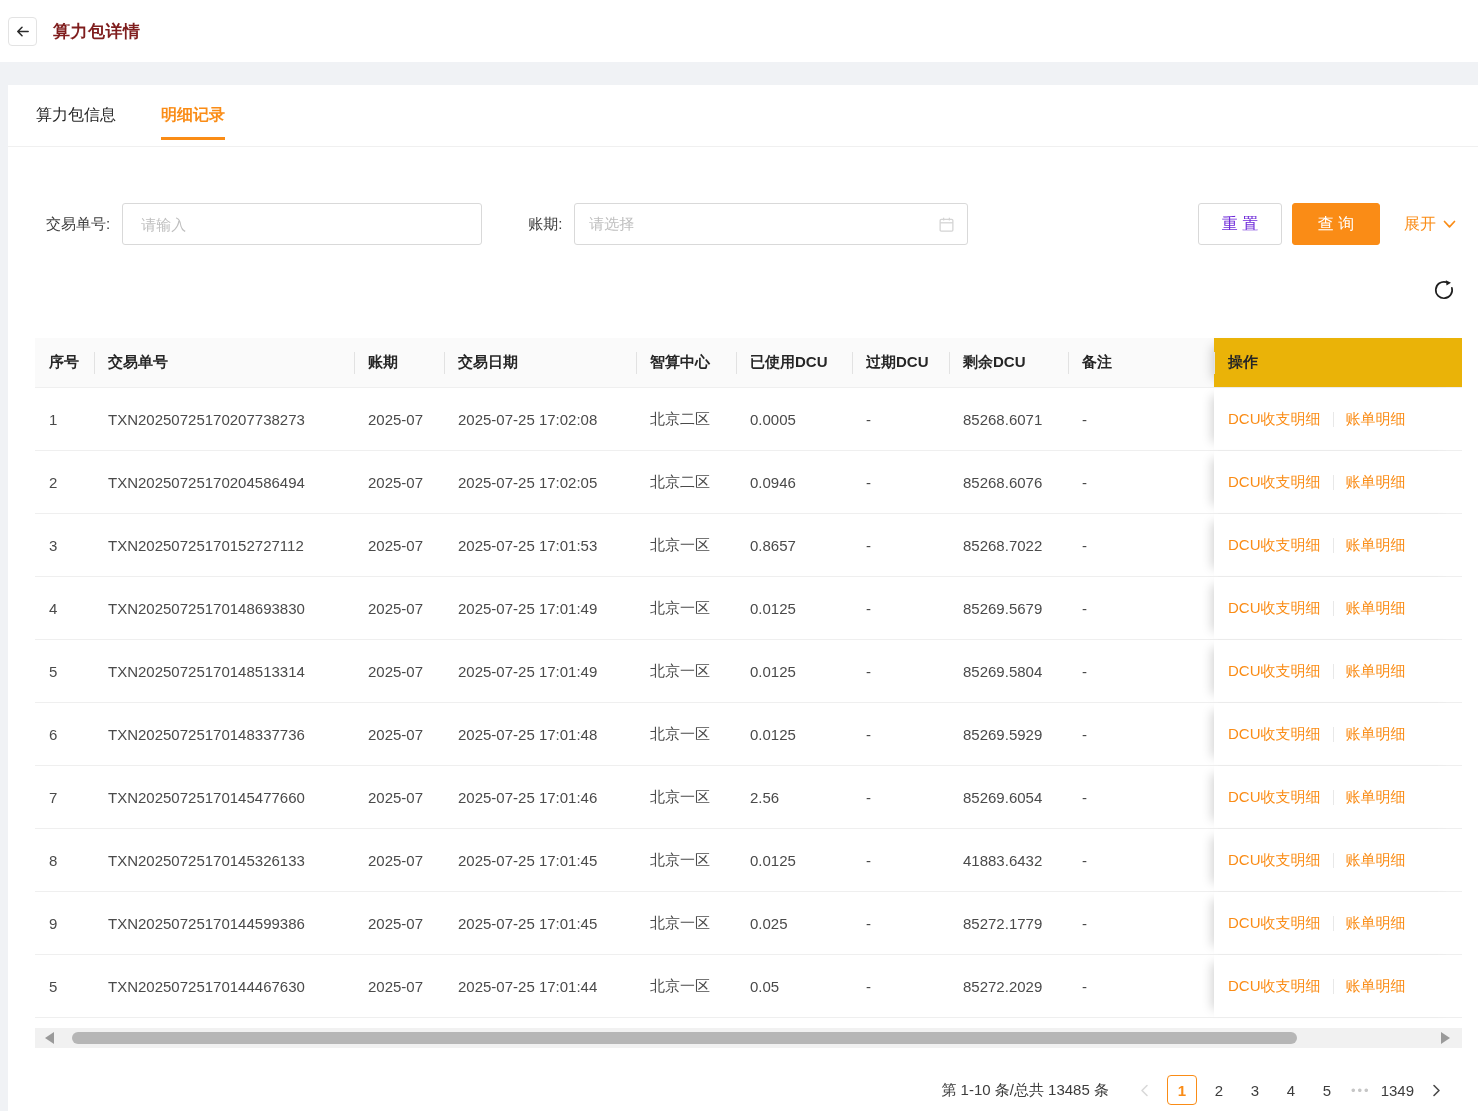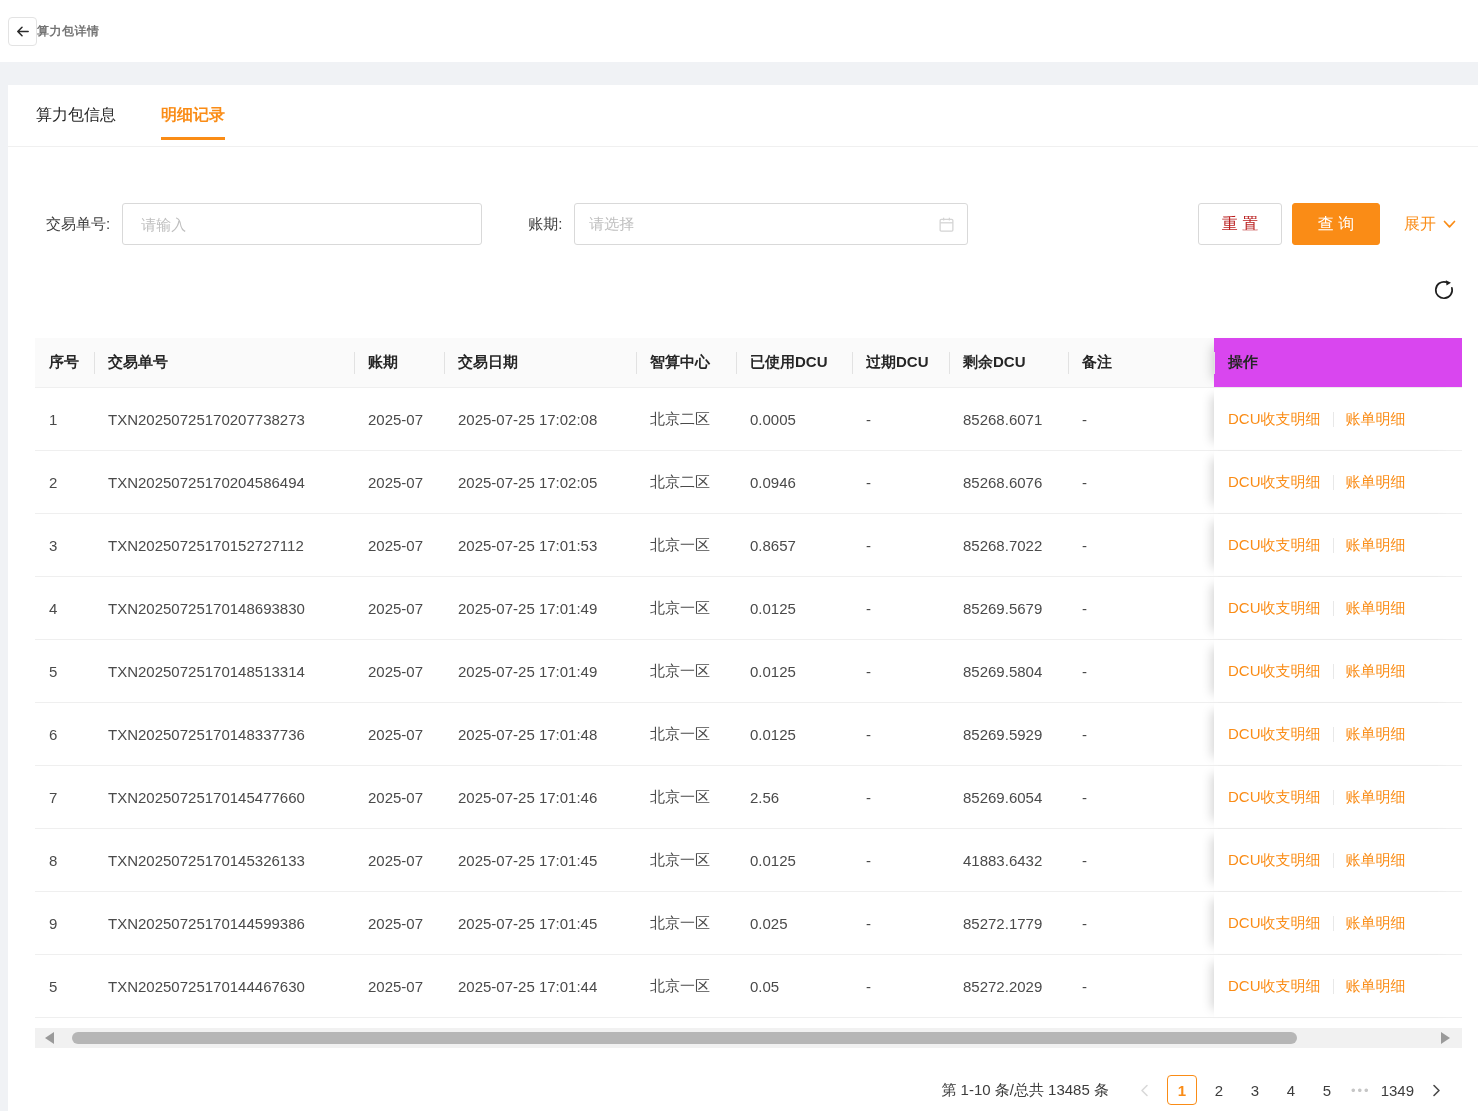--- a/index.html
+++ b/index.html
@@ -6,61 +6,61 @@
   html,body { width:1478px; height:1111px; }
   body {
     font-family:"Liberation Sans","DejaVu Sans",sans-serif;
     background:#f0f2f5; color:#4a4a4a; overflow:hidden; position:relative;
   }
   
   .topbar { position:absolute; top:0; left:0; width:100%; height:62px; background:#fff;
             display:flex; align-items:center; padding-left:8px; }
   .back-btn { width:29px; height:29px; background:#fff; border:1px solid #e3e3e3; border-radius:4px;
               display:flex; align-items:center; justify-content:center; cursor:pointer; }
-  .page-title { font-size:12px; font-weight:bold; color:#737373; margin-left:0; letter-spacing:0.5px; }
+  .page-title { font-size:17px; font-weight:bold; color:#7f1d1d; margin-left:16px; letter-spacing:0.5px; }
   
   .card { position:absolute; left:8px; top:85px; right:0; bottom:0; background:#fff; }
   
   .tabbar { display:flex; padding:7px 28px; border-bottom:1px solid #f0f0f0; height:62px; }
   .tab { font-size:16px; color:#262626; margin-right:45px; display:flex; align-items:center;
          cursor:pointer; position:relative; }
   .tab.active { color:#fa8c16; font-weight:bold; }
   .tab.active::after { content:""; position:absolute; left:0; right:0; bottom:-1px; height:3px; background:#fa8c16; }
   
   .filters { display:flex; align-items:center; margin:56px 22px 0 38px; height:42px; }
   .filters .lbl { font-size:15px; color:#3d3d3d; margin-right:12px; white-space:nowrap; }
   .inp { width:360px; height:42px; border:1px solid #d9d9d9; border-radius:3px; padding:0 18px;
          font-size:15px; color:#4a4a4a; outline:none; font-family:inherit; }
   .inp::placeholder { color:#bfbfbf; }
   .lbl-period { margin-left:46px; }
   .picker { width:394px; height:42px; border:1px solid #d9d9d9; border-radius:3px; padding:0 12px 0 14px;
             display:flex; align-items:center; justify-content:space-between; cursor:pointer; background:#fff;text-align:right; }
   .picker .ph { font-size:15px; color:#bfbfbf; }
   .f-actions { margin-left:auto; display:flex; align-items:center; }
   .btn { height:42px; border-radius:3px; font-size:16px; cursor:pointer; font-family:inherit; }
-  .btn-reset { width:84px; background:#fff; border:1px solid #d9d9d9; color:#b91c1c; }
+  .btn-reset { width:84px; background:#fff; border:1px solid #d9d9d9; color:#6d28d9; }
   .btn-search { width:88px; background:#fa8c16; border:1px solid #fa8c16; color:#fff; margin-left:10px; }
   .expand { margin-left:24px; color:#fa8c16; font-size:16px; display:flex; align-items:center;
             gap:7px; cursor:pointer; text-decoration:none; }
   
   .toolbar { display:flex; justify-content:flex-end; margin:33px 22px 0 0; height:24px; }
   .refresh { cursor:pointer; }
   
   .table { margin:36px 16px 8px 27px; width:1427px; font-size:15px; }
   .thead { display:flex; height:50px; background:#fafafa; align-items:stretch; border-bottom:1px solid #efefef; }
   .th { display:flex; align-items:center; padding-left:14px; font-weight:bold; color:#262626;
         position:relative; flex-shrink:0; }
   .th:not(.c0)::before { content:""; position:absolute; left:0; top:50%; transform:translateY(-50%);
         width:1px; height:22px; background:#e2e2e2; }
   .tr { display:flex; height:63px; align-items:stretch; border-bottom:1px solid #efefef; }
   .td { display:flex; align-items:center; padding-left:14px; color:#4a4a4a; flex-shrink:0; background:#fff; }
   .c0{width:59px}.c1{width:260px}.c2{width:90px}.c3{width:192px}.c4{width:100px}
   .c5{width:116px}.c6{width:97px}.c7{width:119px}.c8{width:146px}.c9{width:248px}
   .op { box-shadow:-10px 0 10px -8px rgba(0,0,0,0.18); }
-  .th.op { background:#d946ef; }
+  .th.op { background:#eab308; }
   .td.op a { color:#fa8c16; text-decoration:none; cursor:pointer; white-space:nowrap; }
   .td.op .sep { width:1px; height:15px; background:#e8e8e8; margin:0 12px; }
   
   .hscroll { position:relative; height:20px; background:#f1f1f1; margin-top:10px; }
   .sb-thumb { position:absolute; left:37px; top:4px; width:1225px; height:12px; background:#b6b6b6; border-radius:6px; }
   .sb-arrow { position:absolute; top:4px; width:0; height:0; border-top:6px solid transparent; border-bottom:6px solid transparent; }
   .sb-arrow.left { left:10px; border-right:9px solid #9a9a9a; }
   .sb-arrow.right { right:12px; border-left:9px solid #9a9a9a; }
   
   .pagination { display:flex; justify-content:flex-end; align-items:center; margin-top:27px;

